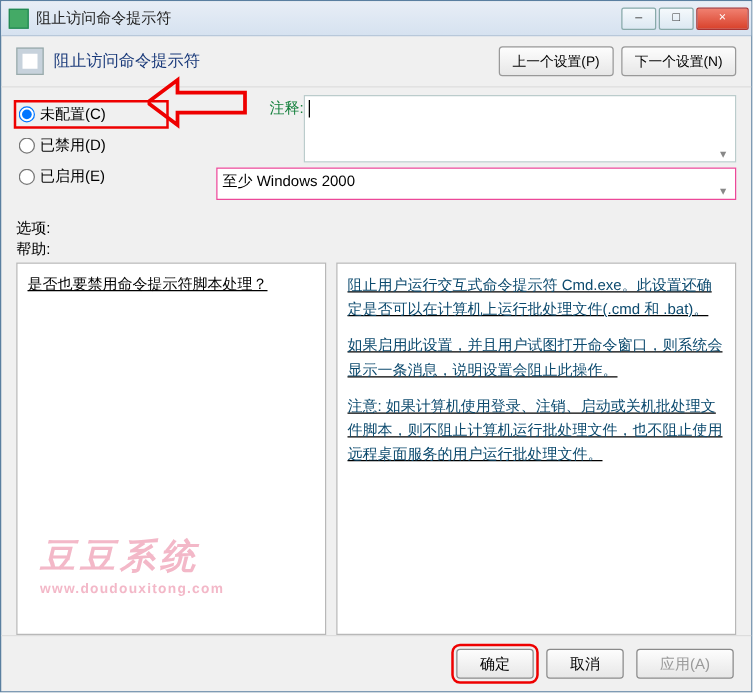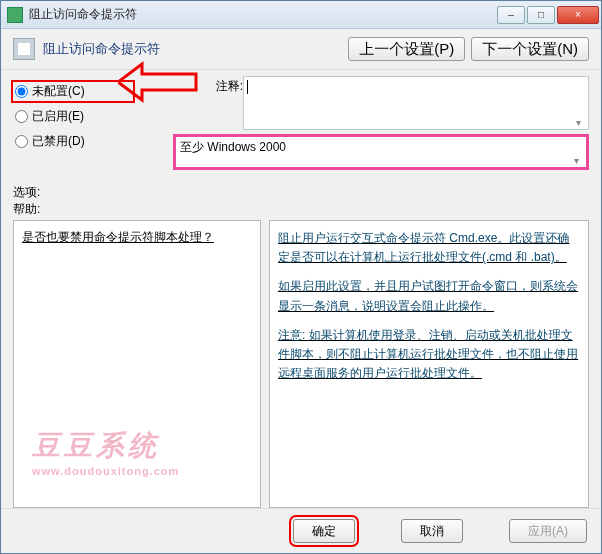--- a/index.html
+++ b/index.html
@@ -8,45 +8,45 @@
   .titlebar { height: 28px; background: linear-gradient(#e8eef6,#d6e2f0); display: flex; align-items: center; border-bottom: 1px solid #b8c8da; }
   .titlebar .icon { width: 16px; height: 16px; margin: 0 6px; background: #4a6; border: 1px solid #285; display:inline-block; }
   .titlebar .title { flex: 1; font-size: 12px; color: #222; }
   .wbtns { display: flex; margin-right: 2px; }
   .wbtn { width: 28px; height: 18px; border: 1px solid #8aa; background: linear-gradient(#f5f9fc,#dce8f2); margin-left: 2px; display:flex; align-items:center; justify-content:center; font: 10px/10px sans-serif; color:#333; border-radius:2px; }
   .wbtn.close { background: linear-gradient(#f08070,#d9422c); color:#fff; border-color:#a33; width: 42px; }
   .header { display:flex; align-items:center; padding: 8px 12px; border-bottom: 1px solid #ddd; }
   .header .hicon { width:22px; height:22px; background:#c7d2dc; border:1px solid #9aa; margin-right:8px; position:relative; }
   .header .hicon::after{content:"";position:absolute;inset:4px;background:#fff;}
   .header .htitle { flex:1; font-size:13px; color:#1a3a7a; }
-  .header .navbtn { height:24px; padding: 0 10px; margin-left:6px; background:linear-gradient(#fdfdfd,#e7e7e7); border:1px solid #999; border-radius:3px; font-size:15px; }
+  .header .navbtn { height:24px; padding: 0 10px; margin-left:6px; background:linear-gradient(#fdfdfd,#e7e7e7); border:1px solid #999; border-radius:3px; font-size:11px; }
   .configrow { display:flex; padding: 6px 12px 2px 12px; }
   .radios { width:120px; position:relative; }
   .radiowrap { display:flex; align-items:center; margin: 6px 0; padding:1px 2px; }
   .radiowrap.hl { outline: 2px solid #e00; }
   .radiowrap input { margin-right:4px; }
   .fields { flex:1; padding-left:40px; }
   .frow { display:flex; margin-bottom:4px; }
-  .flabel { width:70px; text-align:right; color:#000000; padding-top:2px; }
+  .flabel { width:70px; text-align:right; color:#15803d; padding-top:2px; }
   .comment { flex:1; height:54px; border:1px solid #bcc; background:#fff; position:relative; }
-  .platform { flex:1; height:36px; border:3px solid #ec4899; background:#fff; padding:2px 4px; position:relative; }
+  .platform { flex:1; height:26px; border:1px solid #ec4899; background:#fff; padding:2px 4px; position:relative; }
   .scroll-hint { position:absolute; right:2px; bottom:2px; width:10px; height:10px; color:#888; font-size:10px; }
   .type-cursor { position:absolute; left:3px; top:3px; width:1px; height:14px; background:#000; }
   .labels { display:flex; padding: 8px 12px 2px 12px; flex-direction: column; }
   .labels .l1 { width: 256px; }
   .panes { display:flex; padding: 0 12px; gap:8px; flex:1; min-height:0;text-decoration:underline; }
   .pane { border:1px solid #b8b8b8; background:#fff; padding:8px; overflow:auto; }
   .pane.left { width: 248px; position:relative; }
   .pane.right { flex:1; line-height:1.6; color:#0c4a6e; }
   .pane.right p { margin-bottom:10px; }
   .watermark { position:absolute; left:18px; bottom:30px; color:#f3b8c8; }
   .watermark .wm1 { font: italic 700 28px/1 "SimSun"; letter-spacing:4px; }
   .watermark .wm2 { font: 700 11px/1 Arial; margin-top:6px; letter-spacing:1px; }
   .footer { display:flex; justify-content:flex-end; padding:10px 14px; gap:10px; border-top:1px solid #ddd; }
-  .btn { height:24px; padding:0 18px; background:linear-gradient(#fdfdfd,#e7e7e7); border:1px solid #8a8a8a; border-radius:3px; font-size:12px;margin-left:36px; }
+  .btn { height:24px; padding:0 18px; background:linear-gradient(#fdfdfd,#e7e7e7); border:1px solid #8a8a8a; border-radius:3px; font-size:12px; }
   .btn.focus { outline:2px solid #e00; outline-offset:2px; }
   .btn.disabled { color:#9a9a9a;text-align:center; }
   .arrow { position:absolute; left:118px; top:58px; pointer-events:none; }
   .arrow svg { display:block; }
 </style>
 </head>
 <body>
 
 <div class="window">
 
@@ -68,25 +68,25 @@
   </div>
 
   <div class="configrow">
     <div class="radios">
       <label class="radiowrap hl">
         <input type="radio" name="st" checked="" style="">
         <span>未配置(C)</span>
       </label>
       <label class="radiowrap">
         <input type="radio" name="st" style="">
-        <span>已启用(E)</span>
+        <span>已禁用(D)</span>
       </label>
       <label class="radiowrap">
         <input type="radio" name="st" style="">
-        <span>已禁用(D)</span>
+        <span>已启用(E)</span>
       </label>
     </div>
     <div class="fields">
       <div class="frow">
         <div class="flabel">注释:</div>
         <div class="comment">
           <span class="type-cursor"></span>
           <span></span>
           <span class="scroll-hint">▾</span>
         </div>

